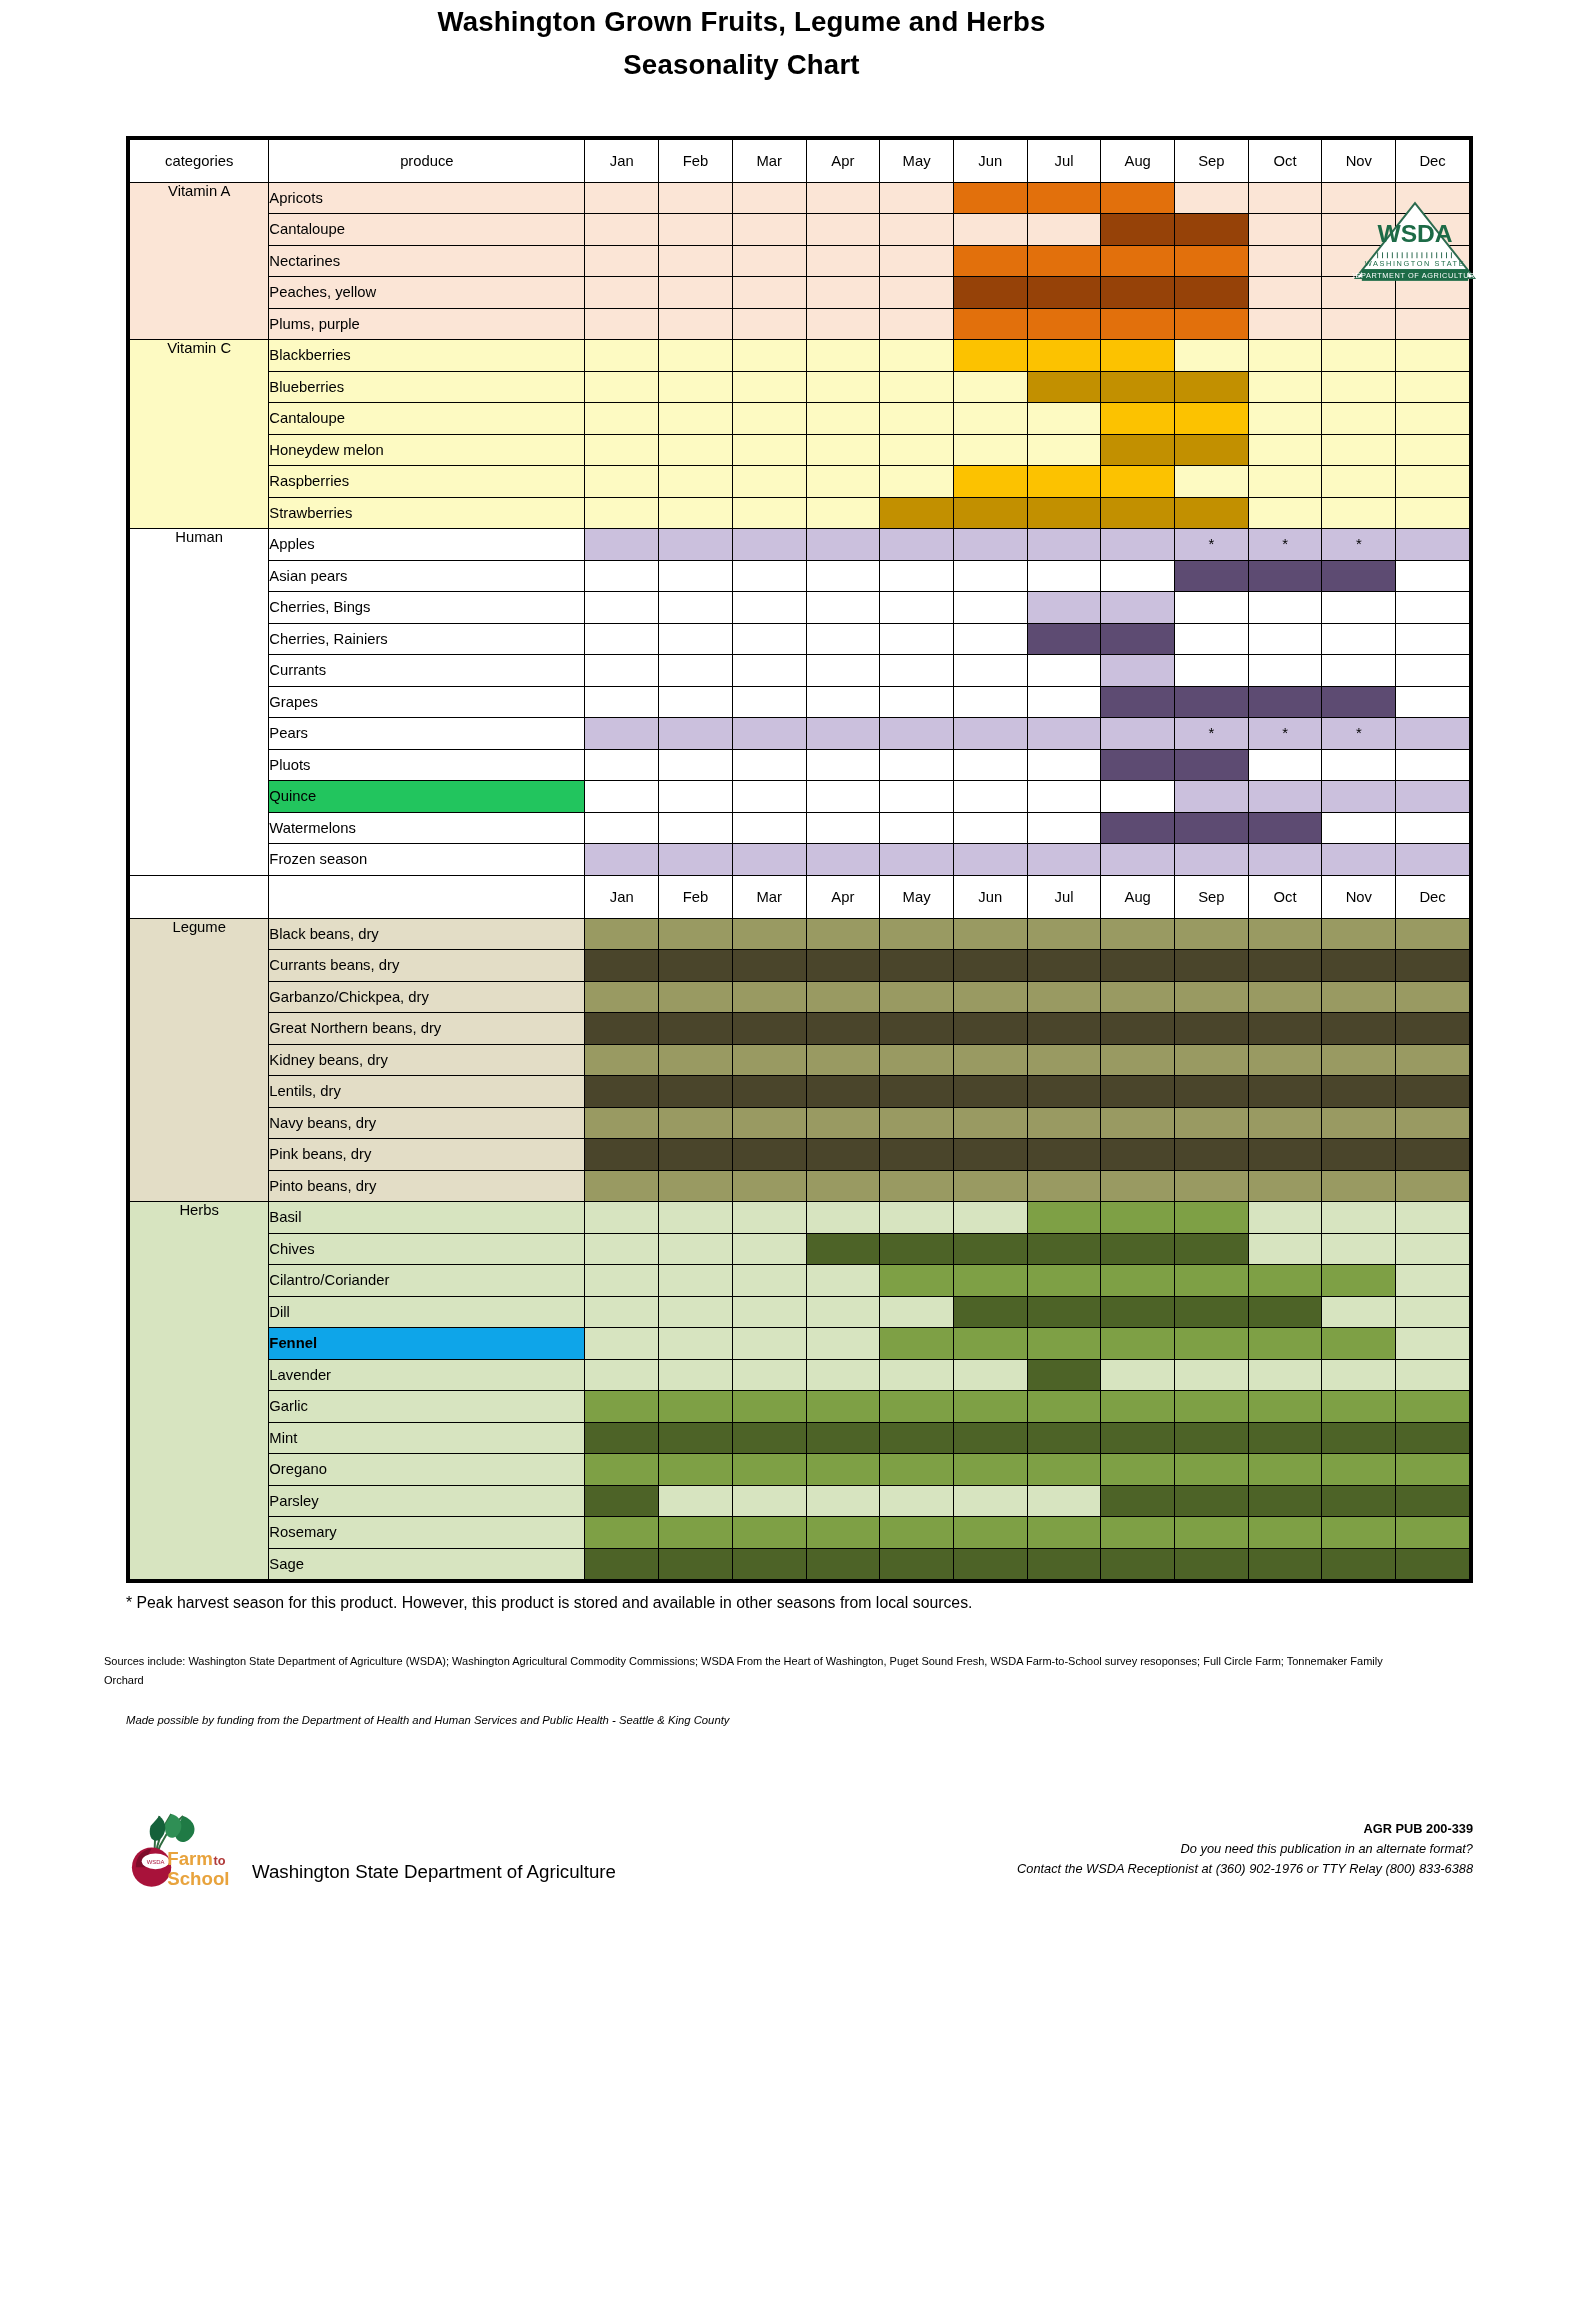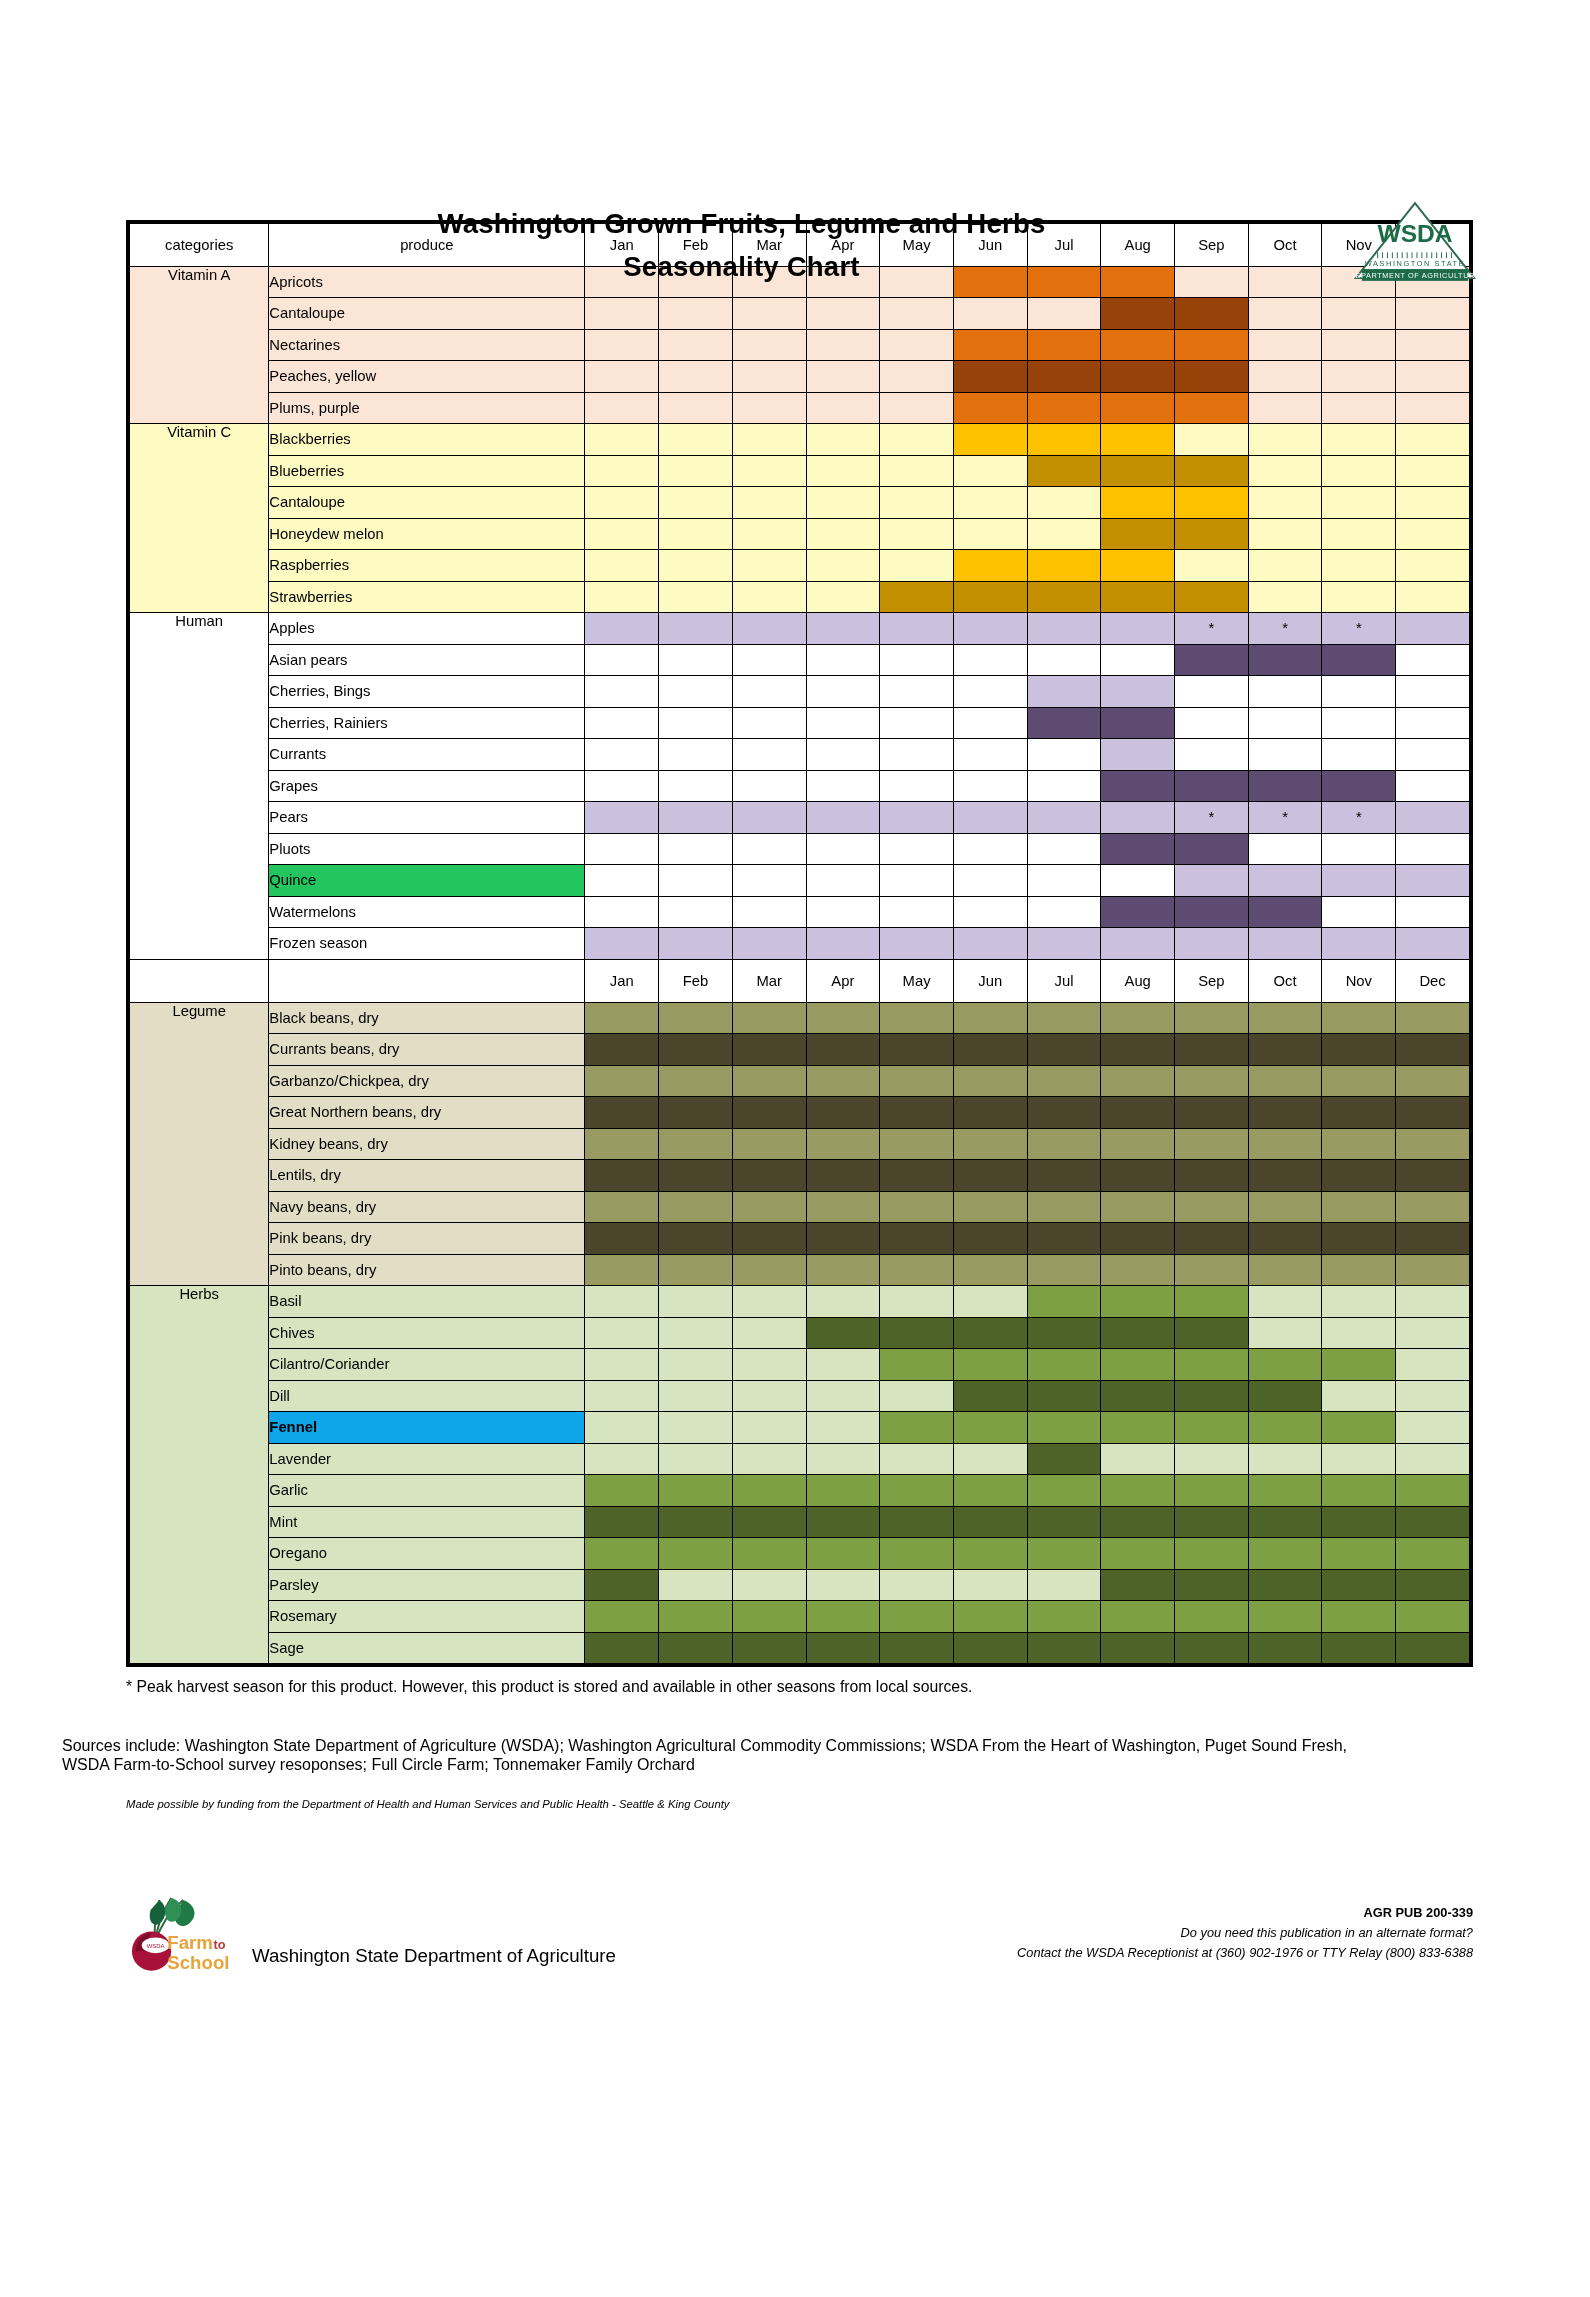--- a/index.html
+++ b/index.html
@@ -14,21 +14,20 @@
     width:1591px;
     min-height:2297px;
     position:relative;
     box-sizing:border-box;
     padding:0;
   }
 
   
   .header{
     position:relative;
-    padding-top:202px;
     height:118px;
     box-sizing:border-box;
   }
   .title-block{
     text-align:center;
     padding-right:108px;
   }
   .title-line{
     font-size:27.6px;
     font-weight:bold;
@@ -98,22 +97,22 @@
   .thick-bottom{border-bottom:3px solid #000;}
   .thick-right{border-right:3px solid #000;}
 
   
   .footnote{
     margin:9.9px 118px 0 126px;
     font-size:15.8px;
     line-height:19.7px;
   }
   .sources{
-    margin:39px 118px 0 62px;
-    font-size:16px;
+    margin:39px 118px 0 104px;
+    font-size:11px;
     line-height:19.7px;
     max-width:1320px;
   }
   .funding{
     margin:21.7px 118px 0 126px;
     font-size:11.3px;
     font-style:italic;
     line-height:15.8px;
   }
 

